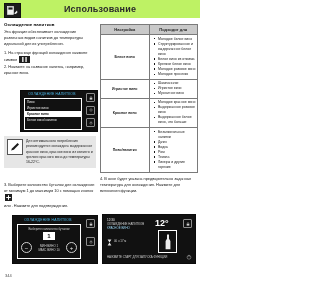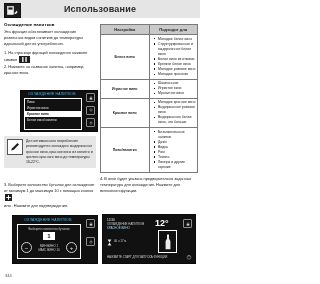--- a/index.html
+++ b/index.html
@@ -9,21 +9,21 @@
     font-family:"Liberation Sans", sans-serif;
     color:#000;
     overflow:hidden;
     position:relative;
   }
   .page{position:relative;width:200px;height:284px;}
 
   
   .header{
     position:absolute;left:0;top:0;width:200px;height:18px;
-    background:#e5e5e5;
+    background:#bef264;
   }
   .header-title{
     position:absolute;left:0;top:0;width:200px;height:18px;
     display:flex;align-items:center;justify-content:center;
     font-size:9px;font-weight:bold;color:#2b2b2b;letter-spacing:.2px;
   }
   .header-icon{
     position:absolute;left:4px;top:2.5px;width:15px;height:13px;
     background:#1d1d1d;border:1px solid #111;
     display:flex;align-items:center;justify-content:center;

